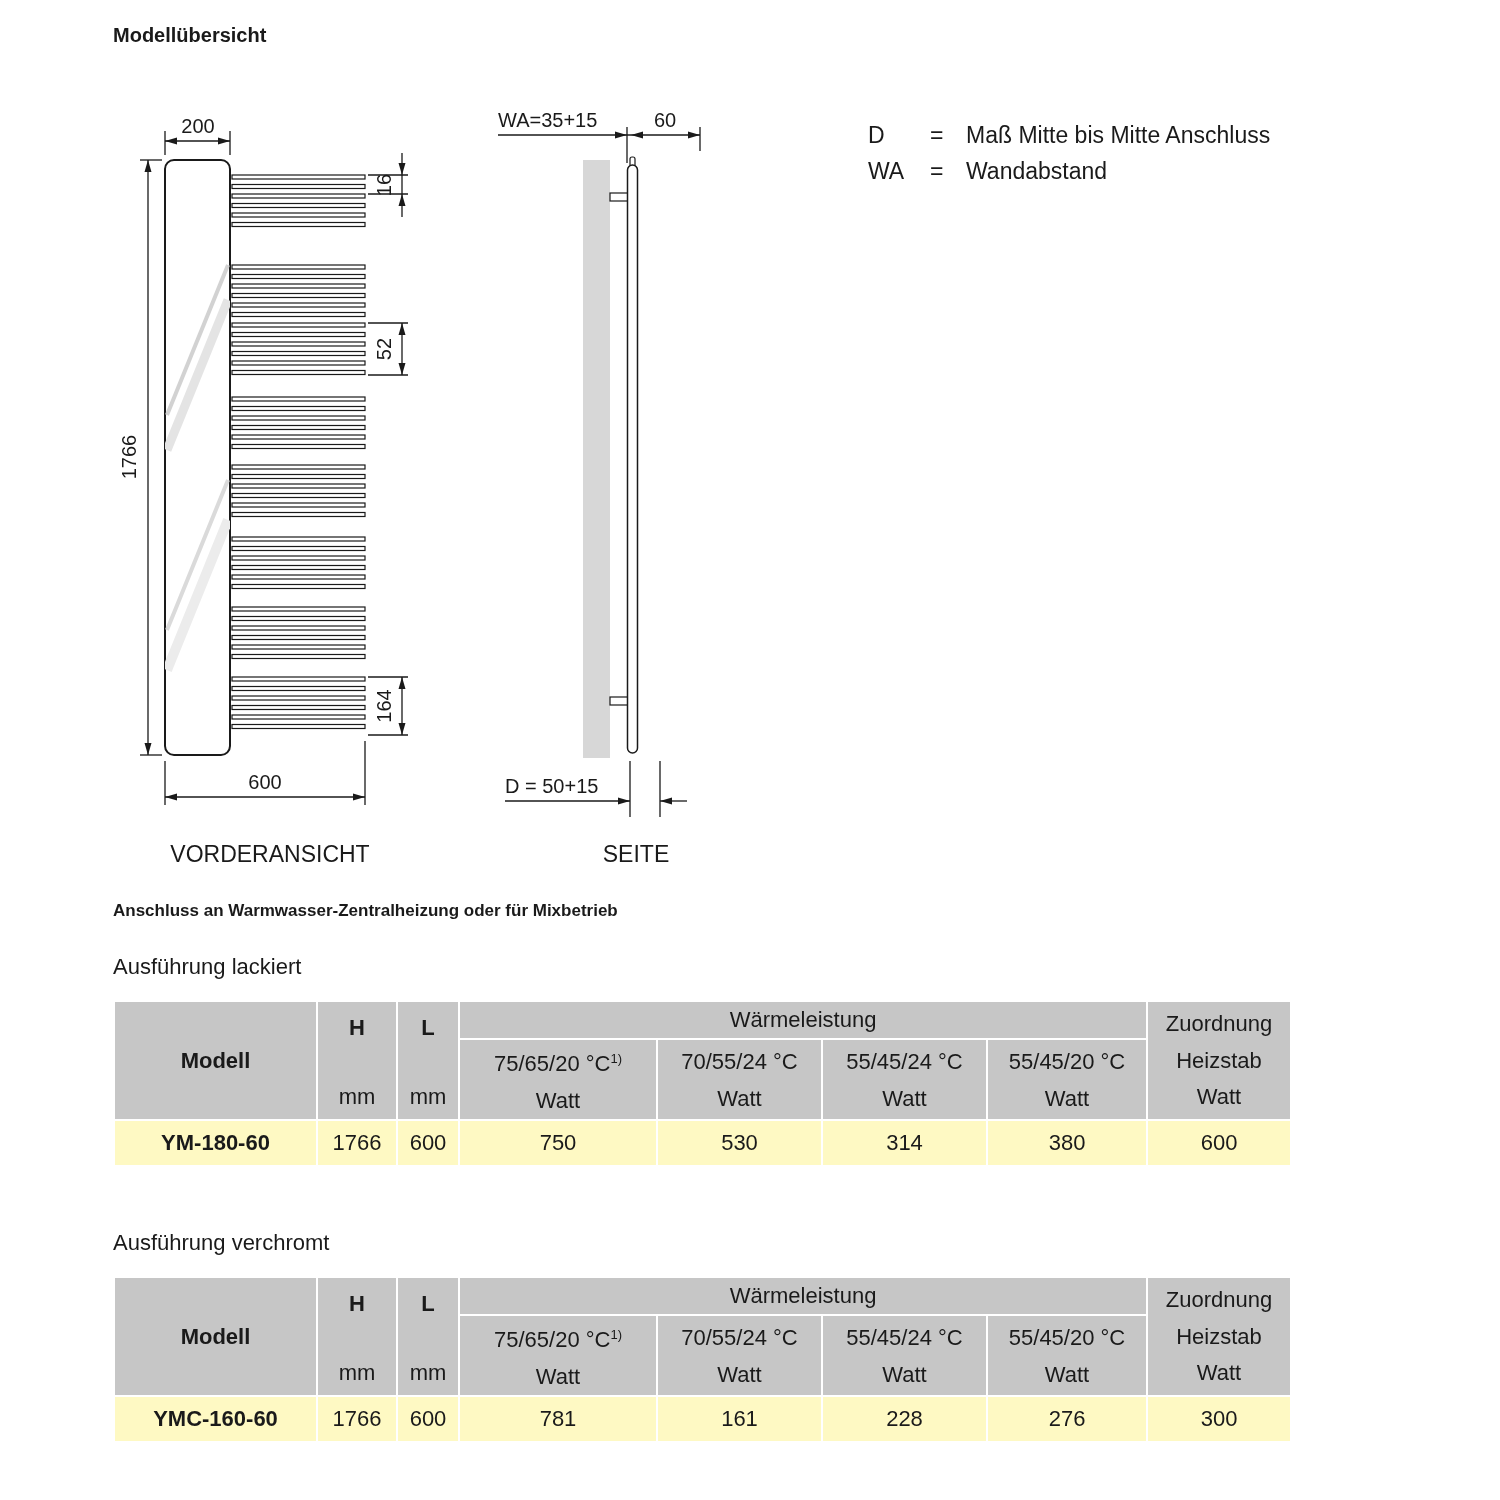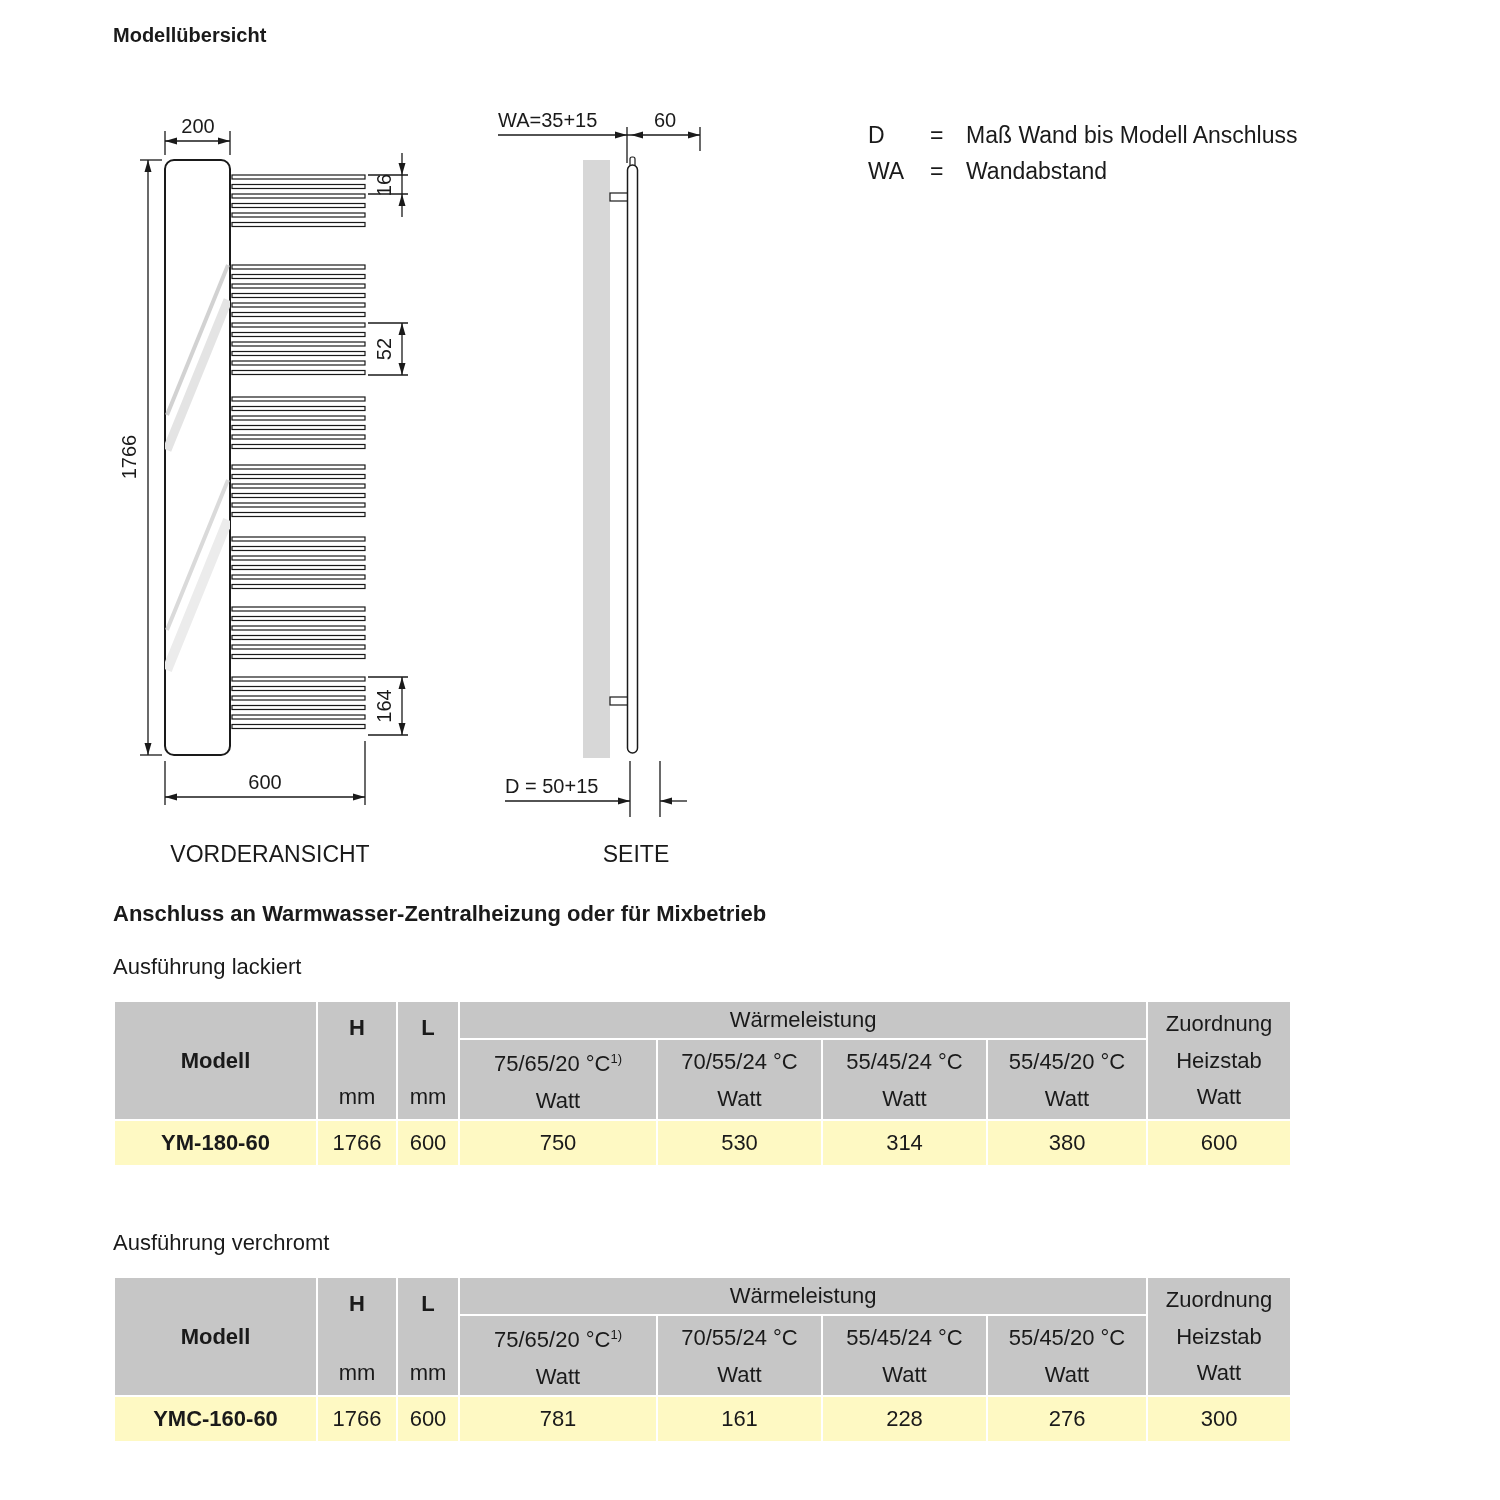--- a/index.html
+++ b/index.html
@@ -1,21 +1,21 @@
 <!DOCTYPE html>
 <html><head>
 <meta charset="utf-8">
 <style>
   * { margin:0; padding:0; box-sizing:border-box; }
   html,body { background:#fff; }
   body { font-family:"Liberation Sans","DejaVu Sans",sans-serif; color:#1a1a1a; }
   .page { position:relative; width:1500px; height:1500px; background:#fff; overflow:hidden; }
   .abs { position:absolute; }
   .page-title { left:113px; top:12px; font-size:20px; font-weight:700;margin-top:12px; }
-  .section-heading { left:113px; top:901px; font-size:22px; font-weight:700; }
+  .section-heading { left:113px; top:901px; font-size:17px; font-weight:700; }
   .table-caption { left:113px; font-size:22px; }
   .caption-1 { top:954px; }
   .caption-2 { top:1230px; }
 
   
   .legend { left:868px; top:122px; font-size:23px; }
   .legend-row { display:grid; grid-template-columns:62px 36px auto; margin-bottom:9px; }
   .legend-note { margin-top:24px; }
 
   
@@ -180,21 +180,21 @@
       <text class="dim-label" x="25" y="688">D = 50+15</text>
     </g>
 
     <text class="view-label" x="156" y="757" text-anchor="middle">SEITE</text>
   </svg>
 
   <div class="abs legend">
     <div class="legend-row">
       <span>D</span>
       <span>=</span>
-      <span>Maß Wand bis Modell Anschluss</span>
+      <span>Maß Mitte bis Mitte Anschluss</span>
     </div>
     <div class="legend-row">
       <span>WA</span>
       <span>=</span>
       <span>Wandabstand</span>
     </div>
   </div>
 
   <div class="abs section-heading">Anschluss an Warmwasser-Zentralheizung oder für Mixbetrieb</div>
 

